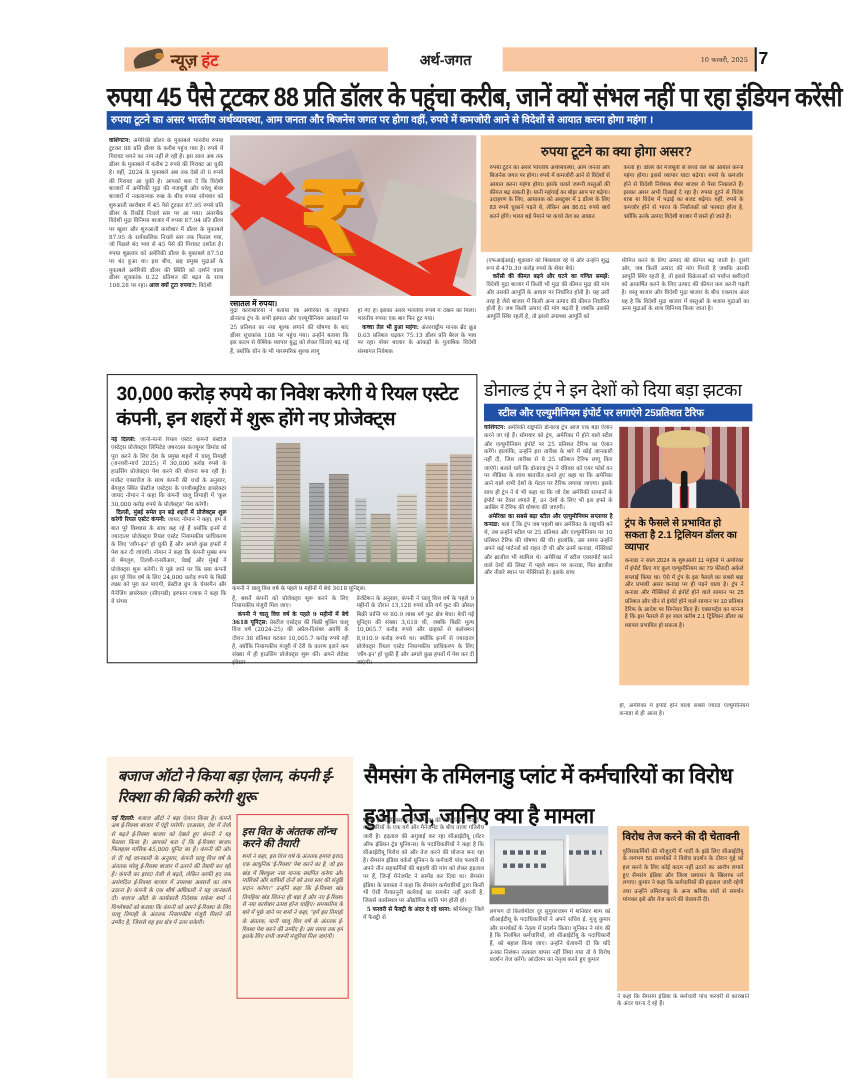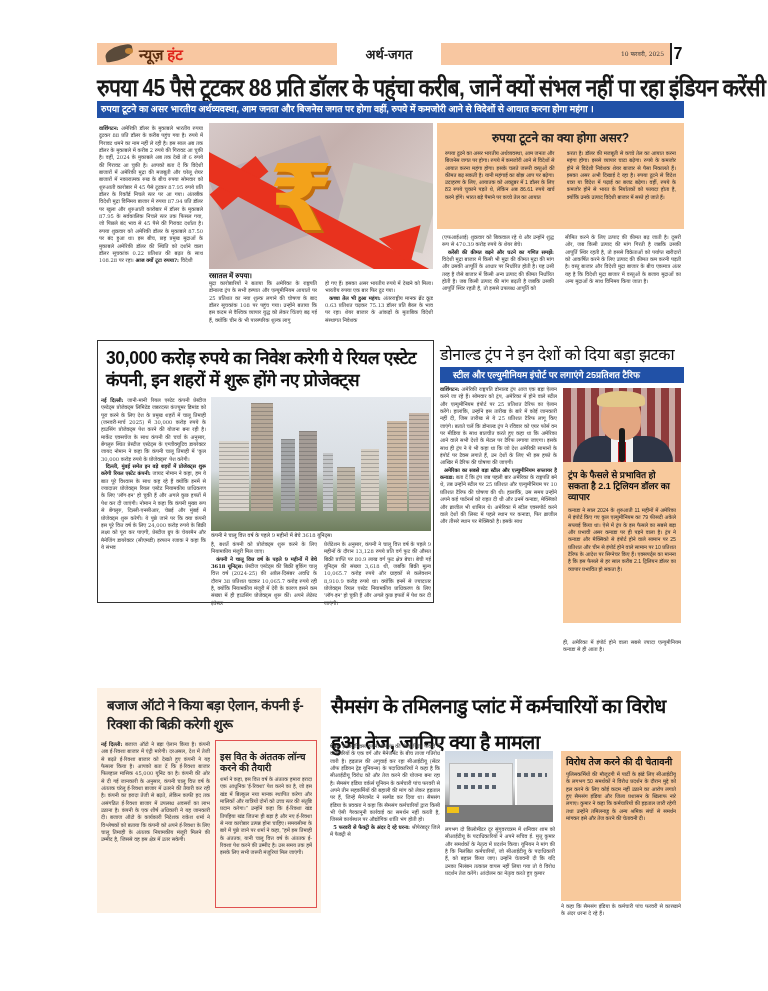--- a/index.html
+++ b/index.html
@@ -1,21 +1,21 @@
 <!DOCTYPE html>
 <html><head>
 <meta charset="utf-8">
 <style>
   * { box-sizing: border-box; margin: 0; padding: 0; }
   html, body { width: 768px; height: 991px; background: #ffffff; overflow: hidden; }
   body { font-family: "DejaVu Serif", serif; color: #222; position: relative; }
   .page { position: absolute; left: 97px; top: 43px; width: 587px; height: 940px; }
 
   
-  .masthead { position: absolute; left: 0; top: 0; width: 587px; height: 22px; display: flex; align-items: stretch; }
+  .masthead { position: absolute; left: 16px; top: 0; width: 587px; height: 22px; display: flex; align-items: stretch; }
   .mh-left { width: 240px; background: #f8c7a1; display: flex; align-items: center; padding-left: 6px; }
   .mh-logo { width: 34px; height: 20px; position: relative; margin-right: 2px; }
   .mh-logo .wing { position: absolute; left: 2px; top: 2px; width: 28px; height: 14px; background: #5a4a3a; border-radius: 60% 20% 60% 10%; transform: rotate(-12deg); }
   .mh-logo .beak { position: absolute; left: 22px; top: 4px; width: 8px; height: 6px; background: #c7873b; border-radius: 50%; }
   .mh-name1 { font-family: "Liberation Sans", sans-serif; font-weight: bold; font-size: 15px; color: #5b2c0f; }
   .mh-name2 { font-family: "Liberation Sans", sans-serif; font-weight: bold; font-size: 15px; color: #e0251b; margin-left: 4px; }
   .mh-mid { width: 104px; background: #fff; display: flex; align-items: center; justify-content: center; font-family: "Liberation Sans", sans-serif; font-weight: bold; font-size: 13px; color: #222; }
   .mh-right { flex: 1; background: #f8c7a1; display: flex; align-items: center; justify-content: flex-end; padding-right: 6px; font-size: 6px; color: #333; }
   .mh-page { width: 14px; background: #fff; border-left: 2px solid #222; display: flex; align-items: center; justify-content: center; font-family: "Liberation Sans", sans-serif; font-weight: bold; font-size: 16px; color: #111; }
 
@@ -66,21 +66,21 @@
   .s3-img .tie { position: absolute; left: 55px; bottom: 0; width: 8px; height: 20px; background: #c71f24; }
   .s3-img .face { position: absolute; left: 38px; top: 8px; width: 40px; height: 44px; background: #e3a681; border-radius: 45% 45% 40% 40%; }
   .s3-img .hair { position: absolute; left: 34px; top: 3px; width: 48px; height: 16px; background: #e2c789; border-radius: 50% 50% 20% 20%; }
   .s3-img .mic { position: absolute; left: 56px; top: 40px; width: 6px; height: 34px; background: #1a1a1a; border-radius: 3px; }
   .s3-box { position: absolute; left: 466px; top: 419px; width: 118px; height: 161px; background: #f8c99c; padding: 4px 5px; }
   .s3-box h4 { font-family: "Liberation Sans", sans-serif; font-weight: bold; font-size: 9px; line-height: 11px; color: #111; margin-top: 4px; margin-bottom: 4px; }
   .s3-box .txt { font-family: "Liberation Sans", sans-serif; color: #2b2b2b; height: 122px; }
   .s3-col2 { position: absolute; left: 466px; top: 596px; width: 118px; height: 34px; }
 
   
-  .s4-box { position: absolute; left: 0; top: 645px; width: 224px; height: 225px; background: #fdf1e4; }
+  .s4-box { position: absolute; left: 0; top: 645px; width: 224px; height: 292px; background: #fdf1e4; font-style: italic; }
   .s4-head { position: absolute; left: 10px; top: 8px; width: 210px; font-family: "Liberation Sans", sans-serif; font-weight: bold; font-size: 13.5px; line-height: 19px; color: #222; letter-spacing: -0.3px; }
   .s4-col1 { position: absolute; left: 4px; top: 53px; width: 109px; height: 168px; }
   .s4-inner { position: absolute; left: 118px; top: 52px; width: 102px; height: 168px; border: 1px solid #e05050; padding: 10px 4px; background: #fdf1e4; }
   .s4-inner h4 { font-family: "Liberation Sans", sans-serif; font-weight: bold; font-size: 9.5px; line-height: 11px; color: #222; margin-bottom: 3px; }
   .s4-inner .txt { height: 136px; font-family: "Liberation Sans", sans-serif; }
 
   
   .s5-head { position: absolute; left: 234px; top: 645px; width: 353px; font-family: "Liberation Sans", sans-serif; font-weight: bold; font-size: 19.5px; line-height: 36px; color: #111; letter-spacing: -0.5px; }
   .s5-col1 { position: absolute; left: 233px; top: 700px; width: 110px; height: 170px; }
   .s5-img { position: absolute; left: 348px; top: 708px; width: 108px; height: 71px; overflow: hidden; background: linear-gradient(180deg, #cfd9e4 0%, #e6e8ea 45%, #8f8f8f 80%, #7c7c7c 100%); }

